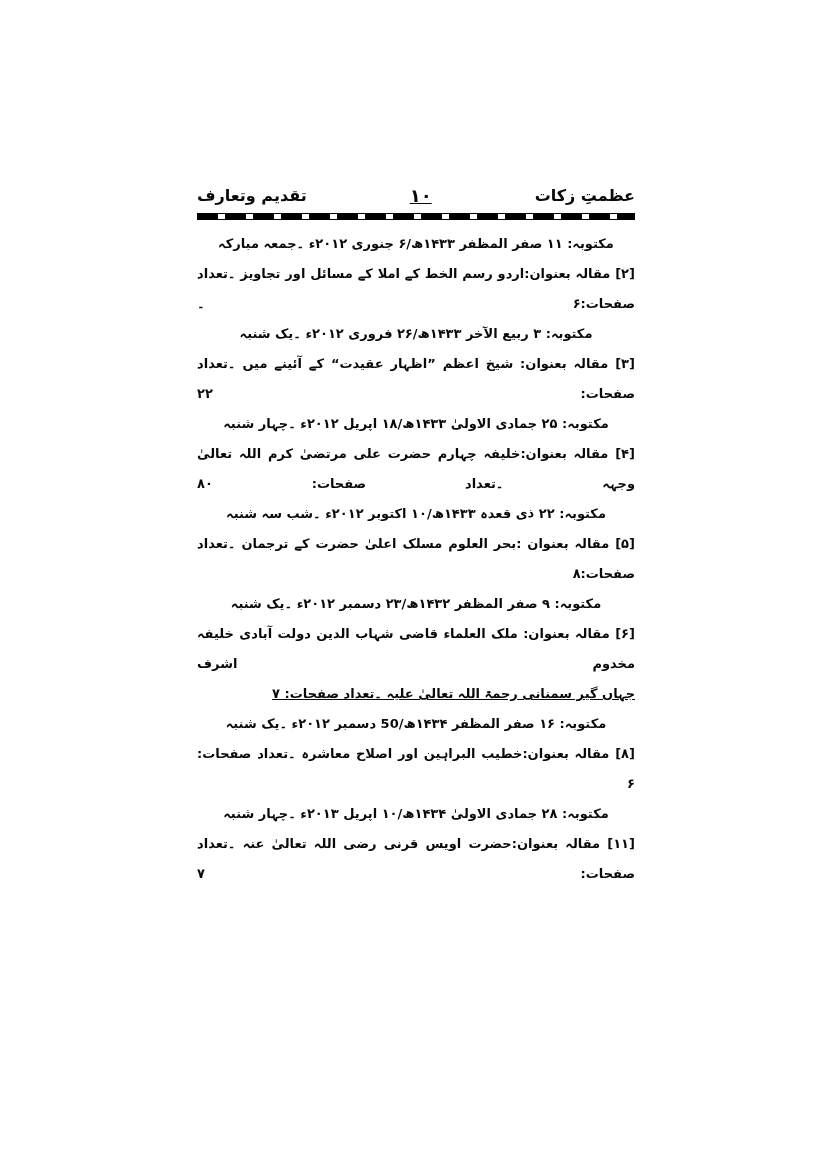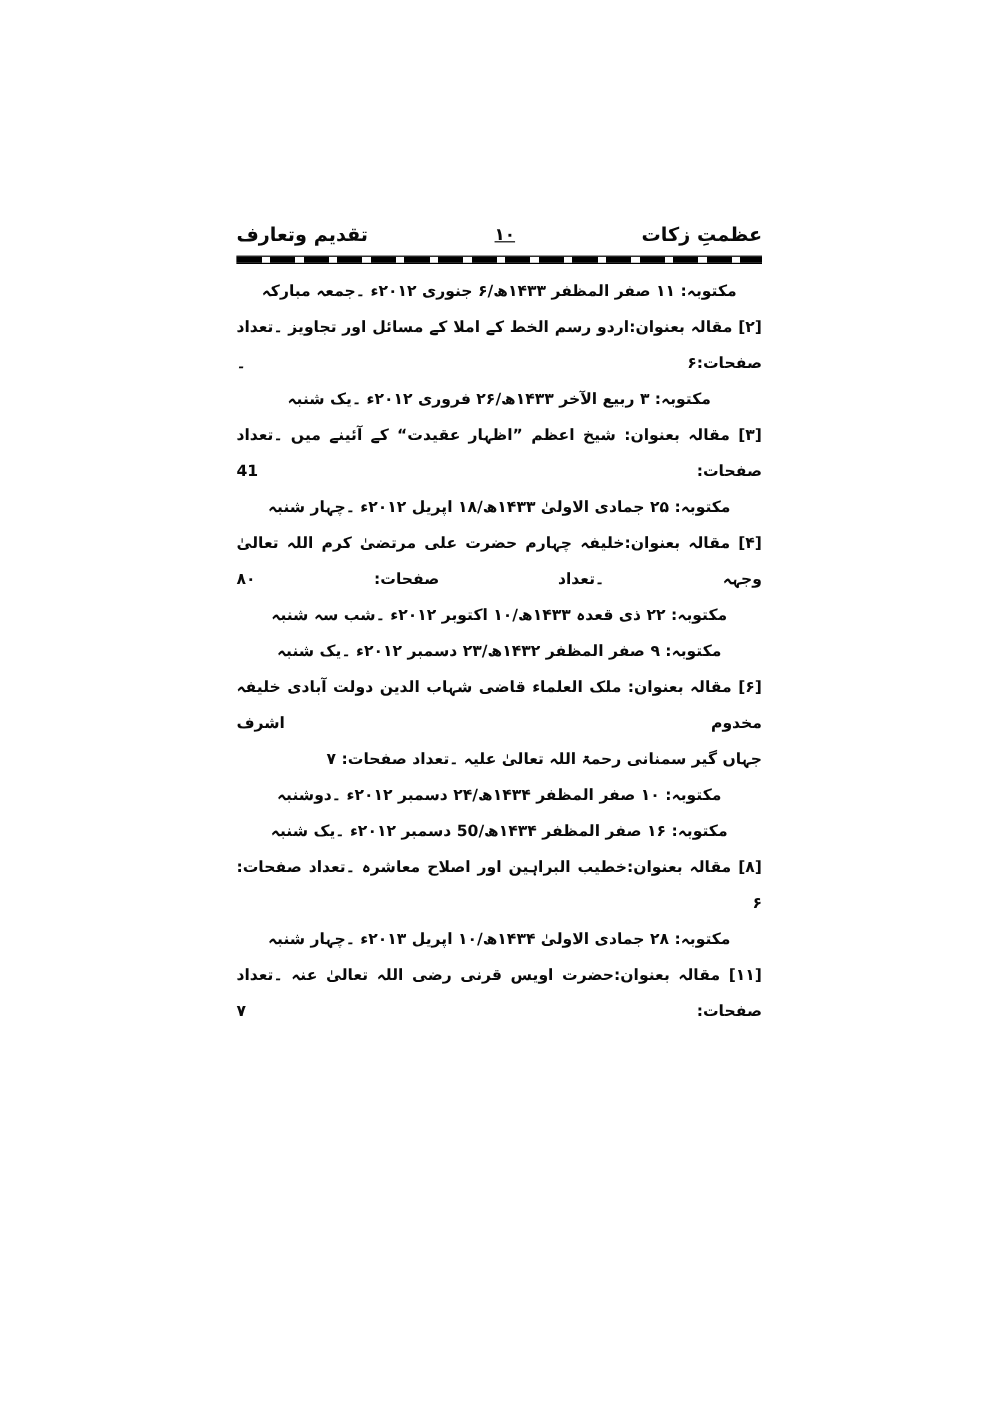--- a/index.html
+++ b/index.html
@@ -25,21 +25,21 @@
   }
   .header-row {
     display: flex;
     justify-content: space-between;
     align-items: flex-end;
     font-size: 16px;
     font-weight: bold;
     line-height: 24px;
   }
   .header-page-num {
-    font-size: 14px;
+    font-size: 18px;
     align-self: flex-end;
     text-decoration: underline;
   }
   .header-divider {
     margin-top: 5px;
     height: 5px;
     border-top: 1.5px solid #000;
     border-bottom: 1.5px solid #000;
     background: repeating-linear-gradient(to right, #000 0 21px, #ffffff 21px 28px);
   }
@@ -53,20 +53,21 @@
     white-space: normal;
   }
   .l-stretch {
     text-align: justify;
     text-align-last: justify;
   }
   .l-center {
     text-align: center;
   }
   .l-right {
+    text-decoration: underline;
   }
 </style>
 </head>
 <body>
 
 <div class="page">
   <div class="content">
 
     <div class="header-row">
       <span>عظمتِ زکات</span>
@@ -81,37 +82,37 @@
       <div>
         <div class="line l-center">مکتوبہ: ۱۱ صفر المظفر ۱۴۳۳ھ/۶ جنوری ۲۰۱۲ء ۔جمعہ مبارکہ</div>
       </div>
 
       <div>
         <div class="line l-stretch">[۲] مقالہ بعنوان:اردو رسم الخط کے املا کے مسائل اور تجاویز ۔تعداد صفحات:۶ ۔</div>
         <div class="line l-center">مکتوبہ: ۳ ربیع الآخر ۱۴۳۳ھ/۲۶ فروری ۲۰۱۲ء ۔یک شنبہ</div>
       </div>
 
       <div>
-        <div class="line l-stretch">[۳] مقالہ بعنوان: شیخ اعظم ”اظہار عقیدت“ کے آئینے میں ۔تعداد صفحات: 41</div>
+        <div class="line l-stretch">[۳] مقالہ بعنوان: شیخ اعظم ”اظہار عقیدت“ کے آئینے میں ۔تعداد صفحات: ۲۲</div>
         <div class="line l-center">مکتوبہ: ۲۵ جمادی الاولیٰ ۱۴۳۳ھ/۱۸ اپریل ۲۰۱۲ء ۔چہار شنبہ</div>
       </div>
 
       <div>
         <div class="line l-stretch">[۴] مقالہ بعنوان:خلیفہ چہارم حضرت علی مرتضیٰ کرم اللہ تعالیٰ وجہہ ۔تعداد صفحات: ۸۰</div>
         <div class="line l-center">مکتوبہ: ۲۲ ذی قعدہ ۱۴۳۳ھ/۱۰ اکتوبر ۲۰۱۲ء ۔شب سہ شنبہ</div>
       </div>
 
       <div>
+        <div class="line l-stretch">[۵] مقالہ بعنوان :بحر العلوم مسلک اعلیٰ حضرت کے ترجمان ۔تعداد صفحات:۸</div>
         <div class="line l-center">مکتوبہ: ۹ صفر المظفر ۱۴۳۲ھ/۲۳ دسمبر ۲۰۱۲ء ۔یک شنبہ</div>
       </div>
 
       <div>
         <div class="line l-stretch">[۶] مقالہ بعنوان: ملک العلماء قاضی شہاب الدین دولت آبادی خلیفہ مخدوم اشرف</div>
         <div class="line l-right">جہاں گیر سمنانی رحمۃ اللہ تعالیٰ علیہ ۔تعداد صفحات: ۷</div>
-        <div class="line l-center">مکتوبہ: ۱۰ صفر المظفر ۱۴۳۴ھ/۲۴ دسمبر ۲۰۱۲ء ۔دوشنبہ</div>
       </div>
 
       <div>
         <div class="line l-center">مکتوبہ: ۱۶ صفر المظفر ۱۴۳۴ھ/50 دسمبر ۲۰۱۲ء ۔یک شنبہ</div>
       </div>
 
       <div>
         <div class="line l-stretch">[۸] مقالہ بعنوان:خطیب البراہین اور اصلاح معاشرہ ۔تعداد صفحات: ۶</div>
         <div class="line l-center">مکتوبہ: ۲۸ جمادی الاولیٰ ۱۴۳۴ھ/۱۰ اپریل ۲۰۱۳ء ۔چہار شنبہ</div>
       </div>

